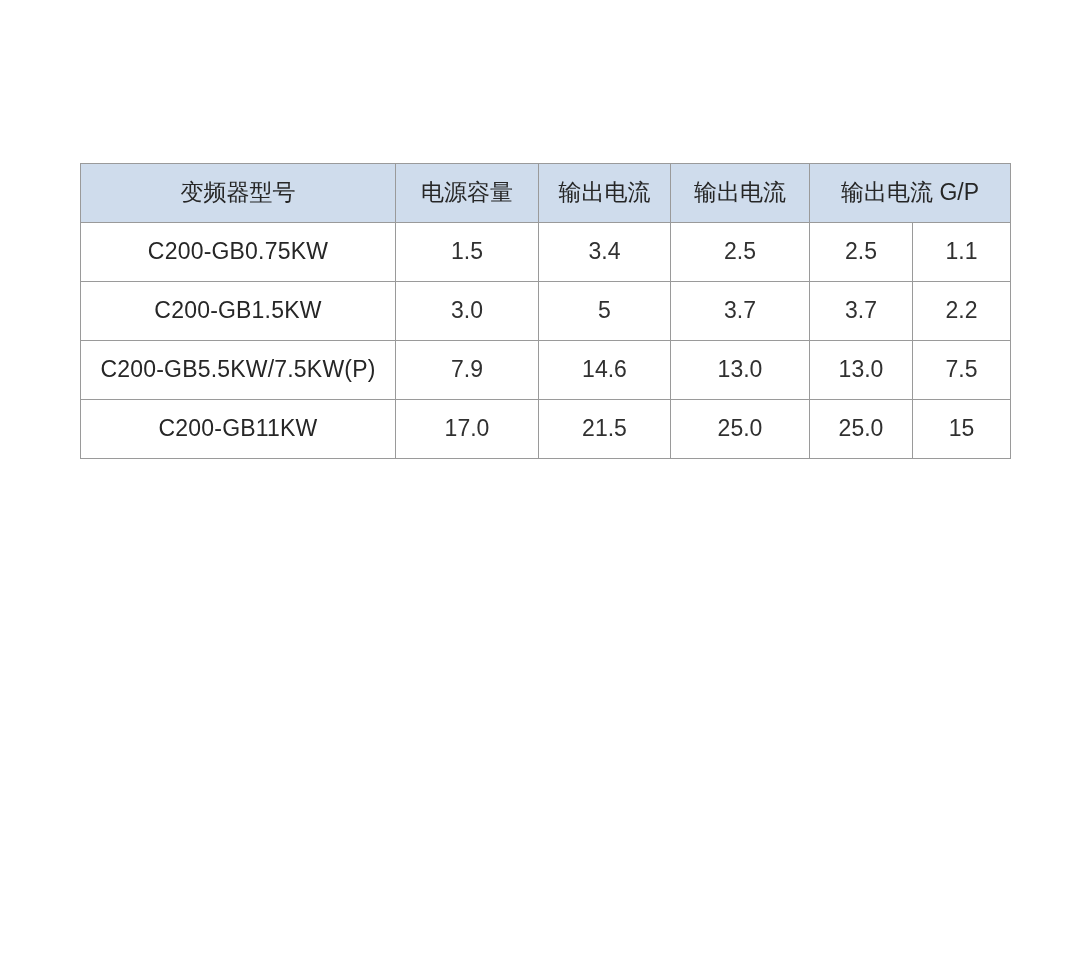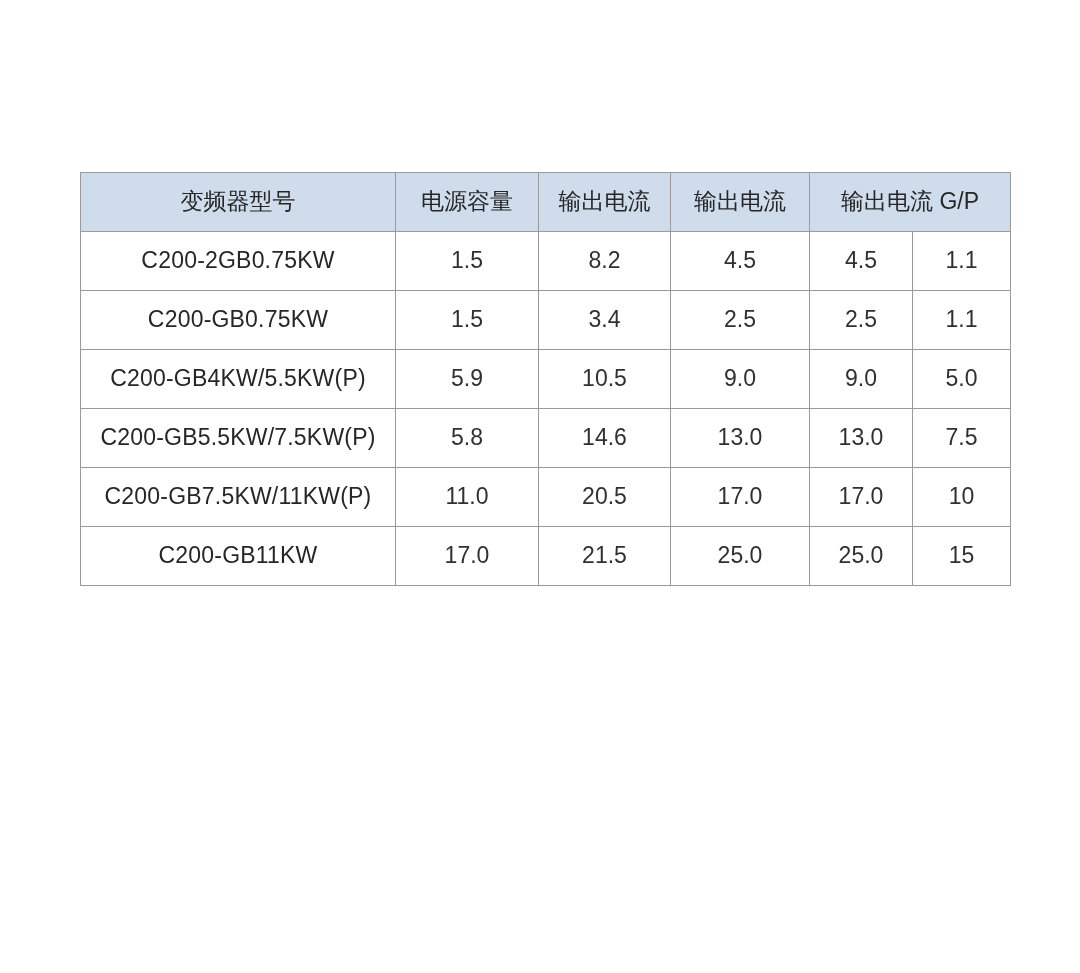--- a/index.html
+++ b/index.html
@@ -11,21 +11,21 @@
     width: 1080px;
     height: 973px;
     font-family: "Liberation Sans", "DejaVu Sans", sans-serif;
     color: #1a1a1a;
     position: relative;
     overflow: hidden;
   }
   .sheet {
     position: absolute;
     left: 80px;
-    top: 172px;
+    top: 163px;
     width: 930px;
   }
   table.spec-table {
     border-collapse: collapse;
     table-layout: fixed;
     width: 930px;
     background: #ffffff;
   }
   table.spec-table td,
   table.spec-table th {
@@ -79,58 +79,42 @@
       <tr>
         <th>变频器型号</th>
         <th>电源容量</th>
         <th>输出电流</th>
         <th>输出电流</th>
         <th colspan="2">输出电流 G/P</th>
       </tr>
     </thead>
     <tbody>
       <tr>
-        <td class="model">C200-2GB0.75KW</td>
-        <td class="num">1.5</td>
-        <td class="num">8.2</td>
-        <td class="num">4.5</td>
-        <td class="num">4.5</td>
-        <td class="num">1.1</td>
-      </tr>
-      <tr>
         <td class="model">C200-GB0.75KW</td>
         <td class="num">1.5</td>
         <td class="num">3.4</td>
         <td class="num">2.5</td>
         <td class="num">2.5</td>
         <td class="num">1.1</td>
       </tr>
       <tr>
-        <td class="model">C200-GB4KW/5.5KW(P)</td>
-        <td class="num">5.9</td>
-        <td class="num">10.5</td>
-        <td class="num">9.0</td>
-        <td class="num">9.0</td>
-        <td class="num">5.0</td>
+        <td class="model">C200-GB1.5KW</td>
+        <td class="num">3.0</td>
+        <td class="num">5</td>
+        <td class="num">3.7</td>
+        <td class="num">3.7</td>
+        <td class="num">2.2</td>
       </tr>
       <tr>
         <td class="model">C200-GB5.5KW/7.5KW(P)</td>
-        <td class="num">5.8</td>
+        <td class="num">7.9</td>
         <td class="num">14.6</td>
         <td class="num">13.0</td>
         <td class="num">13.0</td>
         <td class="num">7.5</td>
-      </tr>
-      <tr>
-        <td class="model">C200-GB7.5KW/11KW(P)</td>
-        <td class="num">11.0</td>
-        <td class="num">20.5</td>
-        <td class="num">17.0</td>
-        <td class="num">17.0</td>
-        <td class="num">10</td>
       </tr>
       <tr>
         <td class="model">C200-GB11KW</td>
         <td class="num">17.0</td>
         <td class="num">21.5</td>
         <td class="num">25.0</td>
         <td class="num">25.0</td>
         <td class="num">15</td>
       </tr>
     </tbody>

